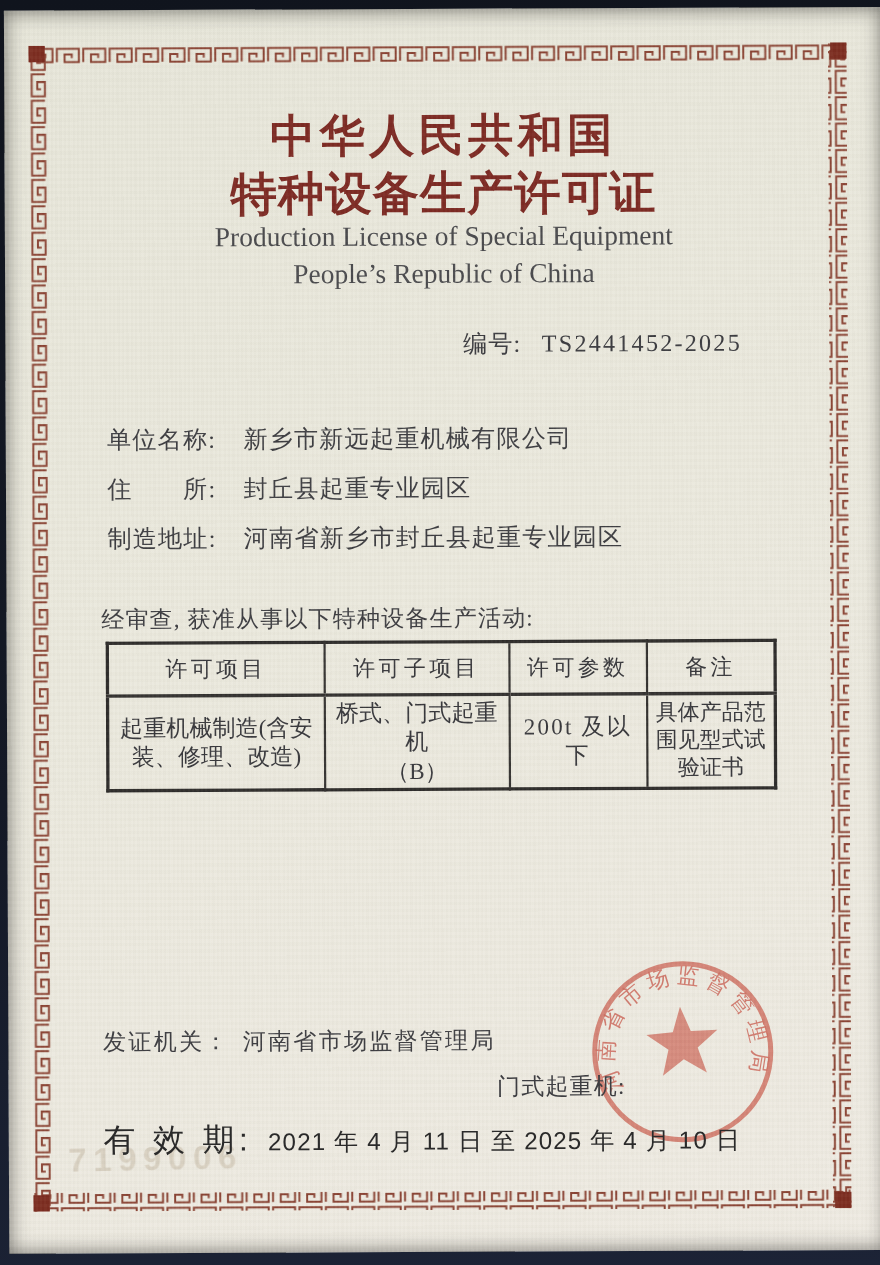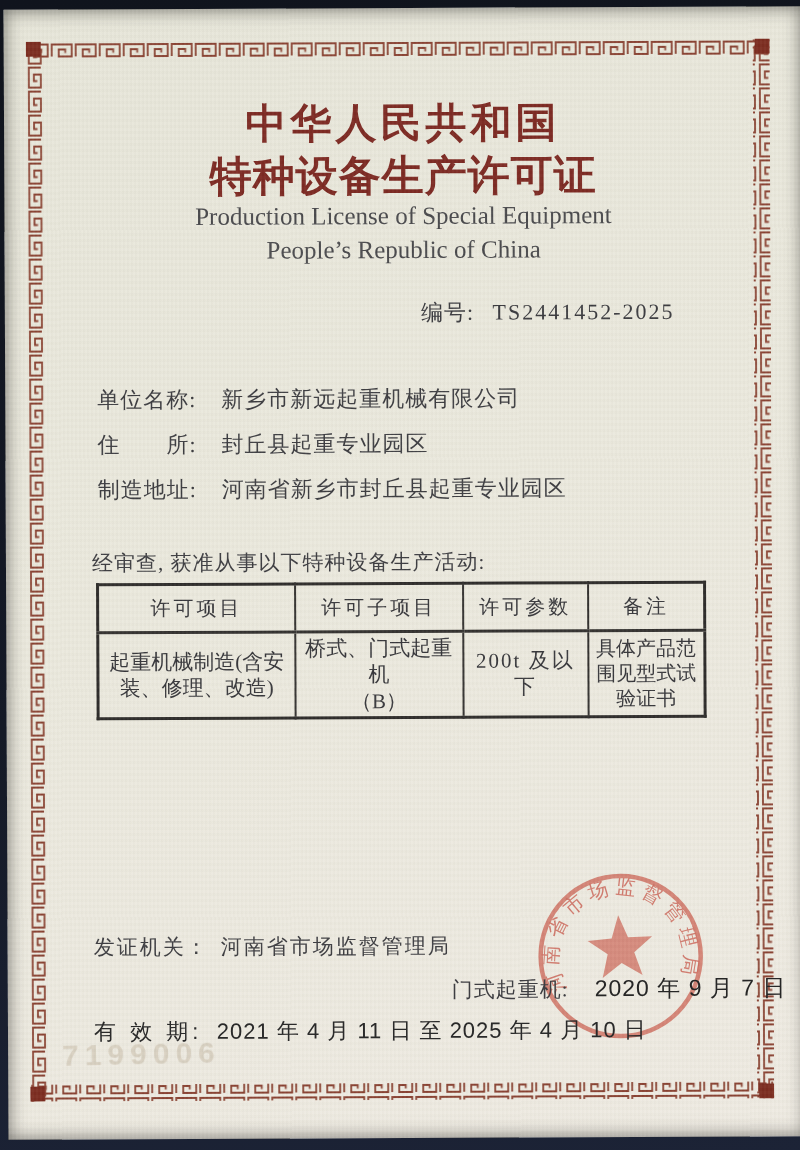--- a/index.html
+++ b/index.html
@@ -54,21 +54,21 @@
   .issuer-row { display:flex; font-size:21px; color:#3e3e42; letter-spacing:2px; }
   .issuer-value { margin-left:12px; }
 
   .dateline { display:flex; align-items:baseline; }
   .date-label { font-size:21px; color:#3e3e42; letter-spacing:1px; }
   .date-value {
     margin-left:26px; font-family:"Liberation Sans","DejaVu Sans",sans-serif;
     font-size:23px; color:#262626; letter-spacing:1px;
   }
   .validity { font-family:"Liberation Sans","DejaVu Sans",sans-serif; color:#2a2a2a; }
-  .validity-label { font-size:22px; letter-spacing:4px; }
+  .validity-label { font-size:29px; letter-spacing:4px; }
   .validity-value { font-size:22px; margin-left:10px; letter-spacing:1px; }
 
   .seal { mix-blend-mode:multiply; opacity:.88; }
   .watermark {
     font-family:"Liberation Sans","DejaVu Sans",sans-serif;
     font-size:30px; font-weight:bold; letter-spacing:6px;
     color:rgba(168,148,122,.30); transform:rotate(-1deg);
     filter:blur(.4px);
   }
 </style>
@@ -156,21 +156,20 @@
     </defs>
     <circle cx="106" cy="104" r="80" fill="none" stroke="#d96a5c" stroke-width="4.5" opacity=".85"></circle>
     <polygon points="106,63 114.2,85.7 138.3,86.5 119.3,101.3 126,124.5 106,111 86,124.5 92.7,101.3 73.7,86.5 97.8,85.7" fill="#db6c5e" opacity=".8" transform="rotate(-4 106 97)"></polygon>
     <text font-size="20" fill="#d9675c" letter-spacing="5.5" opacity=".9" font-family="Liberation Serif, DejaVu Serif, serif">
       <textPath href="#sealArc">河南省市场监督管理局</textPath>
     </text>
   </svg>
 
   <div class="abs dateline" style="left:444px; top:966px; z-index:3">
     <span class="date-label">门式起重机:</span>
-    <span class="date-value">2020 年 9 月 7 日</span>
   </div>
 
   <div class="abs validity" style="left:86px; top:1008px; z-index:3">
     <span class="validity-label">有 效 期:</span>
     <span class="validity-value">2021 年 4 月 11 日 至 2025 年 4 月 10 日</span>
   </div>
 
   <div class="abs watermark" style="left:54px; top:1028px">7199006</div>
 
 </div>

